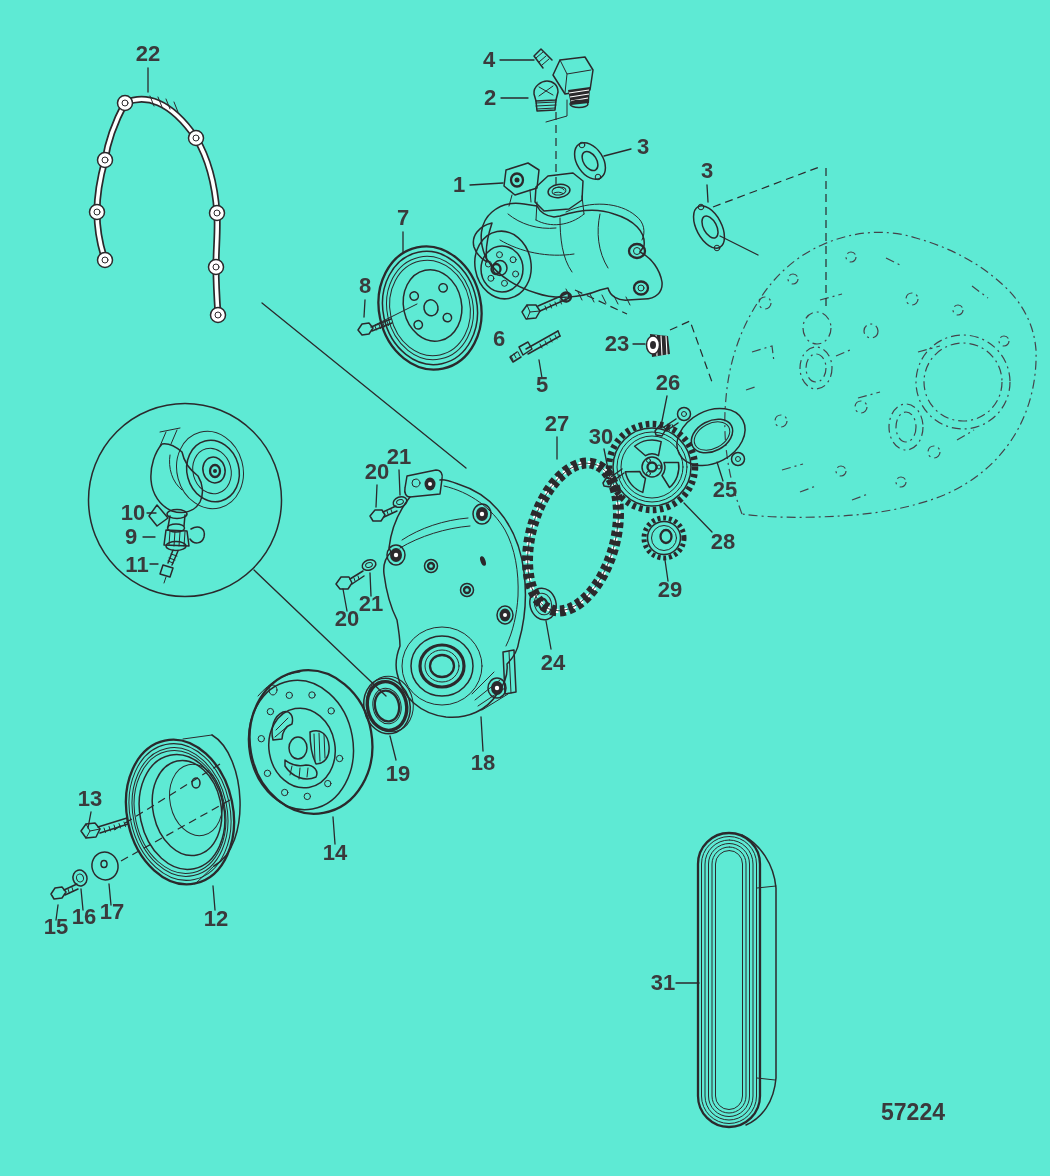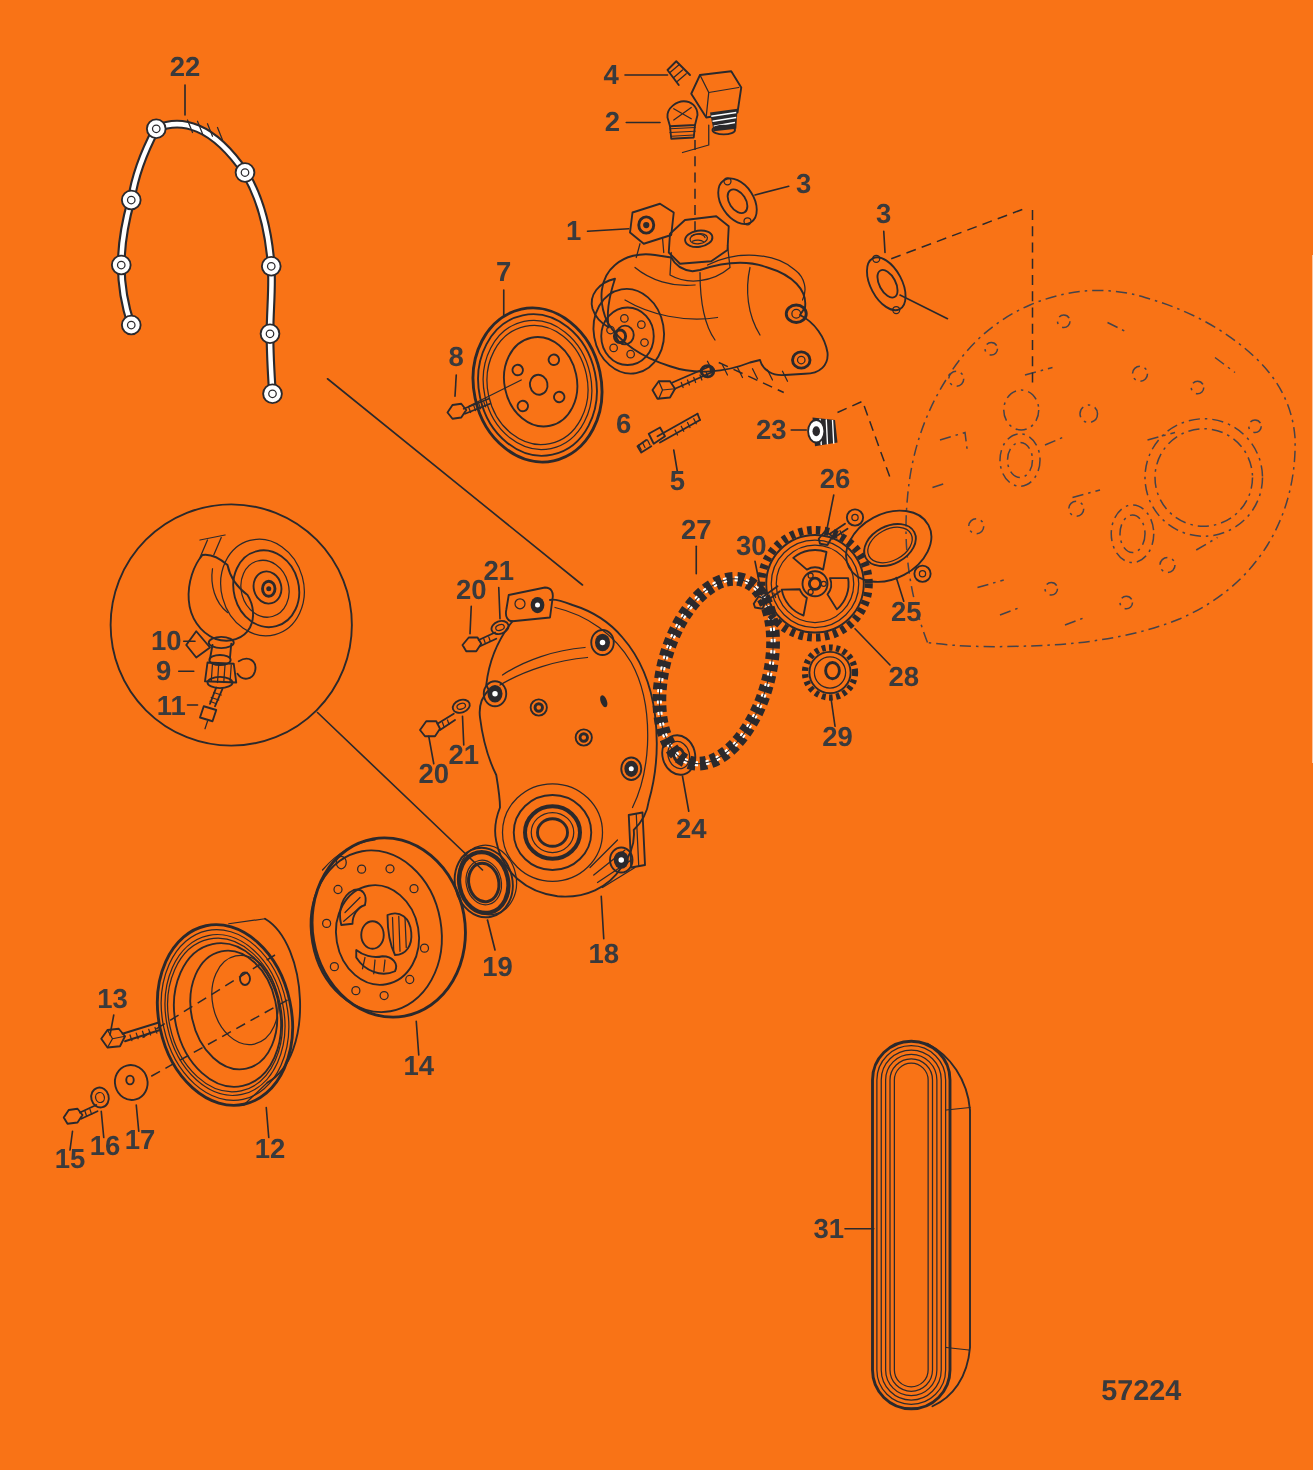--- a/index.html
+++ b/index.html
@@ -1,16 +1,16 @@
 <!DOCTYPE html>
 <html><head>
 <meta charset="utf-8">
 <style>
   html,body{margin:0;padding:0;background:#fff;}
-  .stage{position:relative;width:1050px;height:1176px;background:#f97316;overflow:hidden;
+  .stage{position:relative;width:1050px;height:1176px;background:#5eead4;overflow:hidden;
          font-family:"Liberation Sans",sans-serif;}
   svg{display:block;}
   .ln{fill:none;stroke:#2b292c;stroke-width:1.5;stroke-linecap:round;stroke-linejoin:round;}
   .ln2{fill:none;stroke:#2b292c;stroke-width:2.3;stroke-linecap:round;stroke-linejoin:round;}
   .thin{fill:none;stroke:#2b292c;stroke-width:1;stroke-linecap:round;stroke-linejoin:round;}
   .dark{fill:#2b292c;stroke:none;}
   .wfill{fill:#fff;}
   .lead{fill:none;stroke:#2b292c;stroke-width:1.3;stroke-linecap:round;}
   .dash{fill:none;stroke:#2b292c;stroke-width:1.2;stroke-dasharray:8 5;stroke-linecap:butt;}
   .ph{fill:none;stroke:#45434a;stroke-width:1.2;stroke-dasharray:9 4 2 4;stroke-linecap:butt;}

